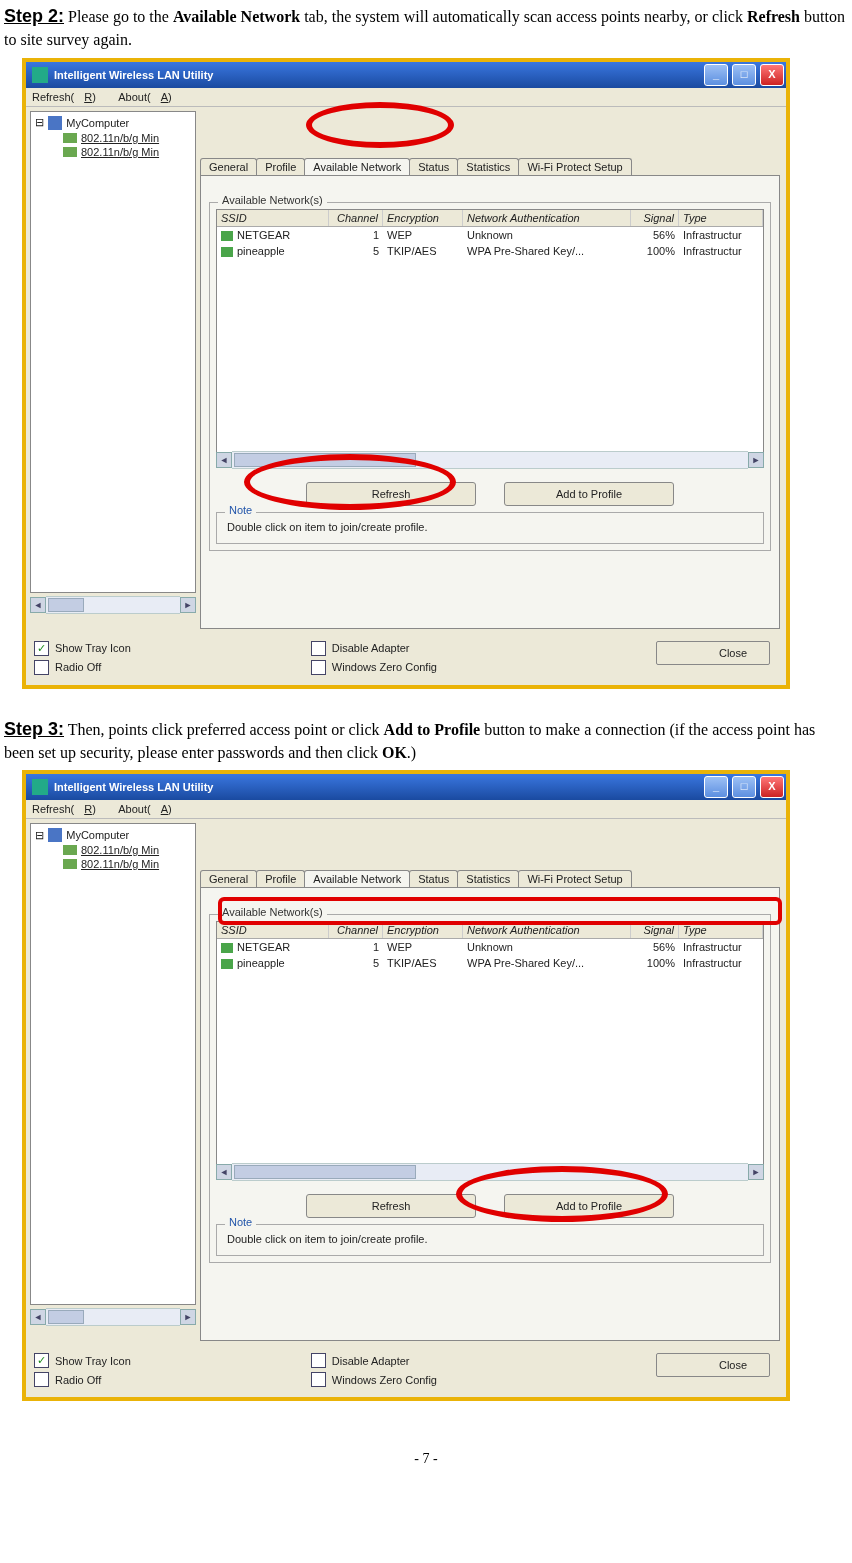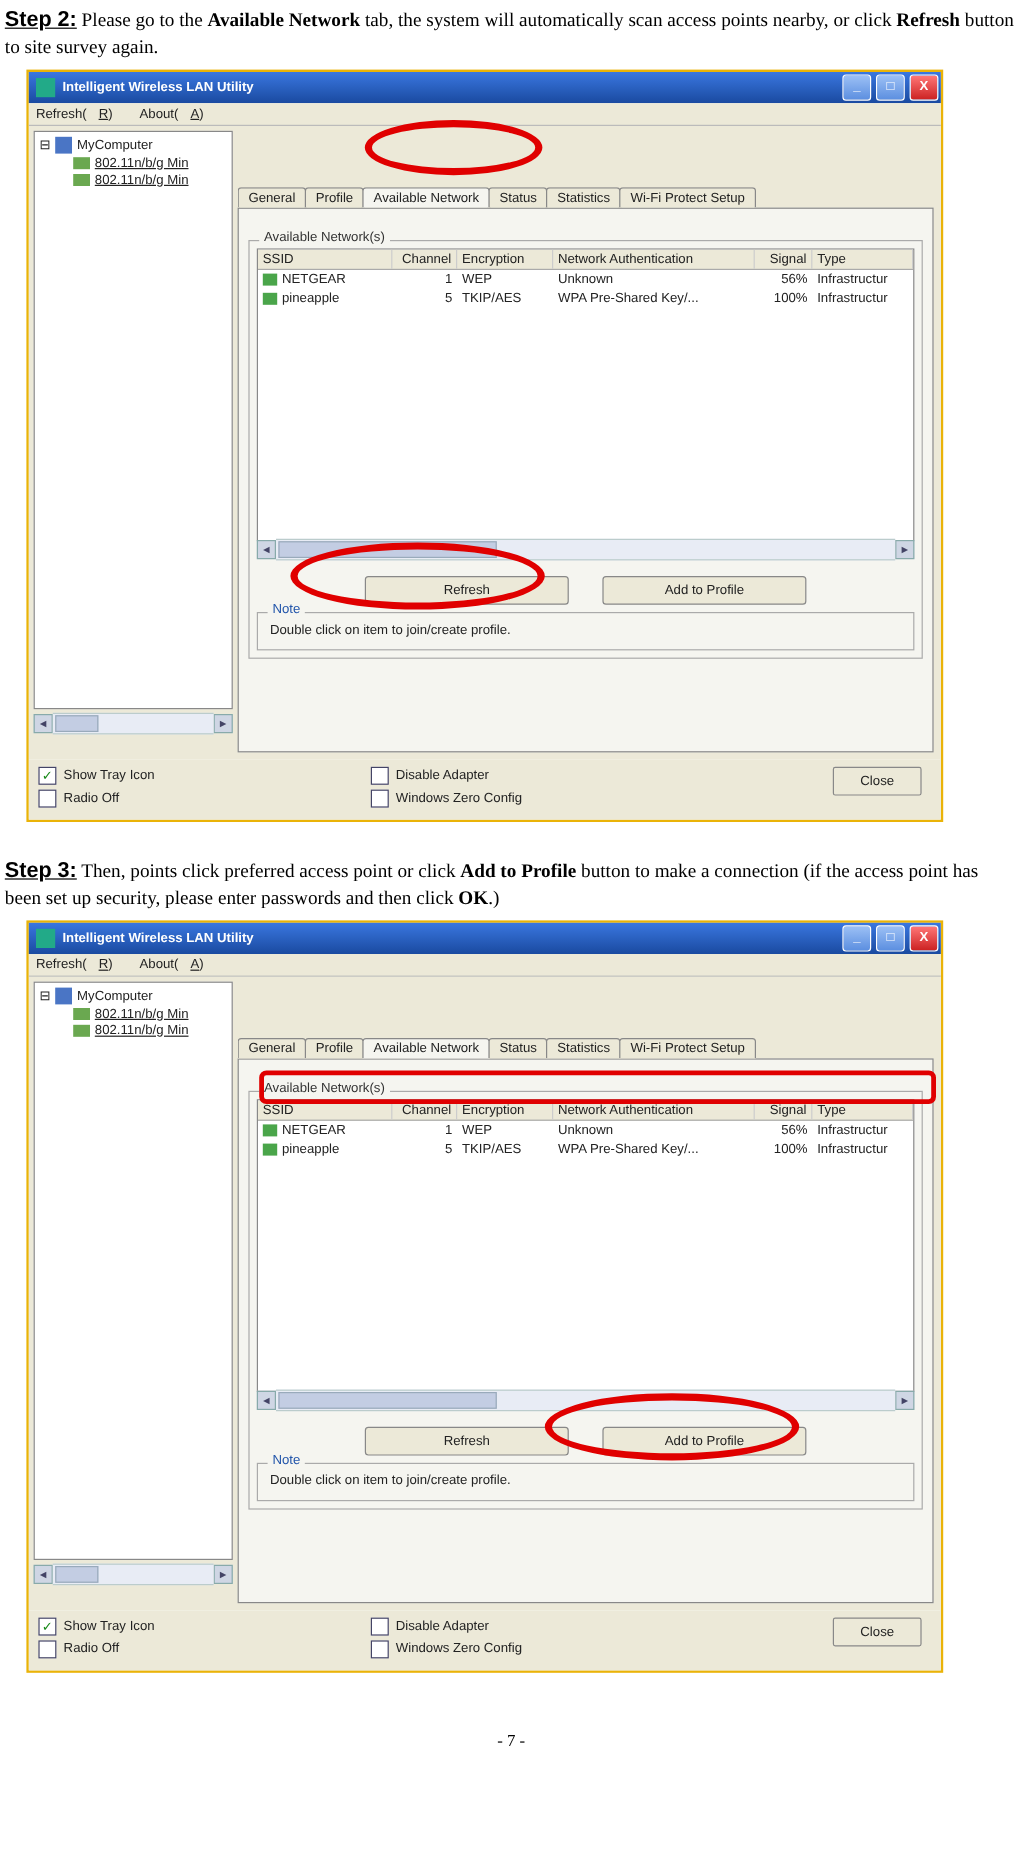--- a/index.html
+++ b/index.html
@@ -25,21 +25,21 @@
   }
   .bold { font-weight: bold; }
 
   
   .app-window {
     width: 760px;
     margin: 6px 0 0 18px;
     font-family: Tahoma, sans-serif;
     font-size: 11px;
     color: #222;
-    border: 2px solid #eab308;
+    border: 4px solid #eab308;
     position: relative;
   }
   .titlebar {
     display: flex;
     align-items: center;
     height: 26px;
     background: linear-gradient(#3a77e0, #1a4aa0);
     color: #fff;
     font-weight: bold;
     padding-left: 6px;
@@ -125,21 +125,21 @@
   .nwheader > div, .nwrow > div { padding:2px 4px; box-sizing:border-box; white-space:nowrap; overflow:hidden; }
   .col-ssid { width:112px; }
   .col-chan { width:54px; text-align:right; padding-right:10px;}
   .col-enc  { width:80px; }
   .col-auth { width:168px; }
   .col-sig  { width:48px; text-align:right;}
   .col-type { flex:1; }
 
   .nwlist { background:#fff; border:1px solid #888; height:242px; overflow:hidden; }
   .nwheader { background:#ece9d8; border-bottom:1px solid #aaa; }
-  .nwheader > div { border-right:1px solid #ccc; }
+  .nwheader > div { border-right:1px solid #ccc;font-style:italic; }
   .nicon { width:12px; height:10px; display:inline-block; margin-right:4px; vertical-align:middle; }
   .nicon.wep { background:#4aa54a; }
   .nicon.wpa { background:#4aa54a; }
 
   .list-hscroll { display:flex; align-items:center; height:16px; margin-top:-1px; }
 
   .btnrow { display:flex; gap:28px; justify-content:center; margin:14px 0 6px 0; }
   .winbtn {
     min-width:168px; height:22px;
     border:1px solid #888; background:#ece9d8; border-radius:3px;
@@ -151,21 +151,21 @@
 
   .bottom-bar { background:#ece9d8; padding:6px 8px 10px 8px; display:flex; align-items:flex-start; }
   .chkcol { display:flex; flex-direction:column; gap:4px; }
   .chkcol.second { margin-left:180px; }
   .chk { display:flex; align-items:center; gap:6px; }
   .chkbox { width:13px; height:13px; border:1px solid #446; background:#fff; display:flex; align-items:center; justify-content:center; color:#1a8a1a; font-size:11px; }
   .close-holder { margin-left:auto; padding-right:8px; }
   .close-btn {
     min-width:72px; height:22px;
     border:1px solid #888; background:#ece9d8; border-radius:2px;
-    display:flex; align-items:center; justify-content:center;
+    display:flex; align-items:center; justify-content:center;padding-left:40px;
   }
 
   
   .hl-ellipse {
     position:absolute; border:6px solid #e00000; border-radius:50%;
     pointer-events:none;
   }
   .hl-box {
     position:absolute; border:4px solid #e00000; border-radius:6px;
     pointer-events:none;

